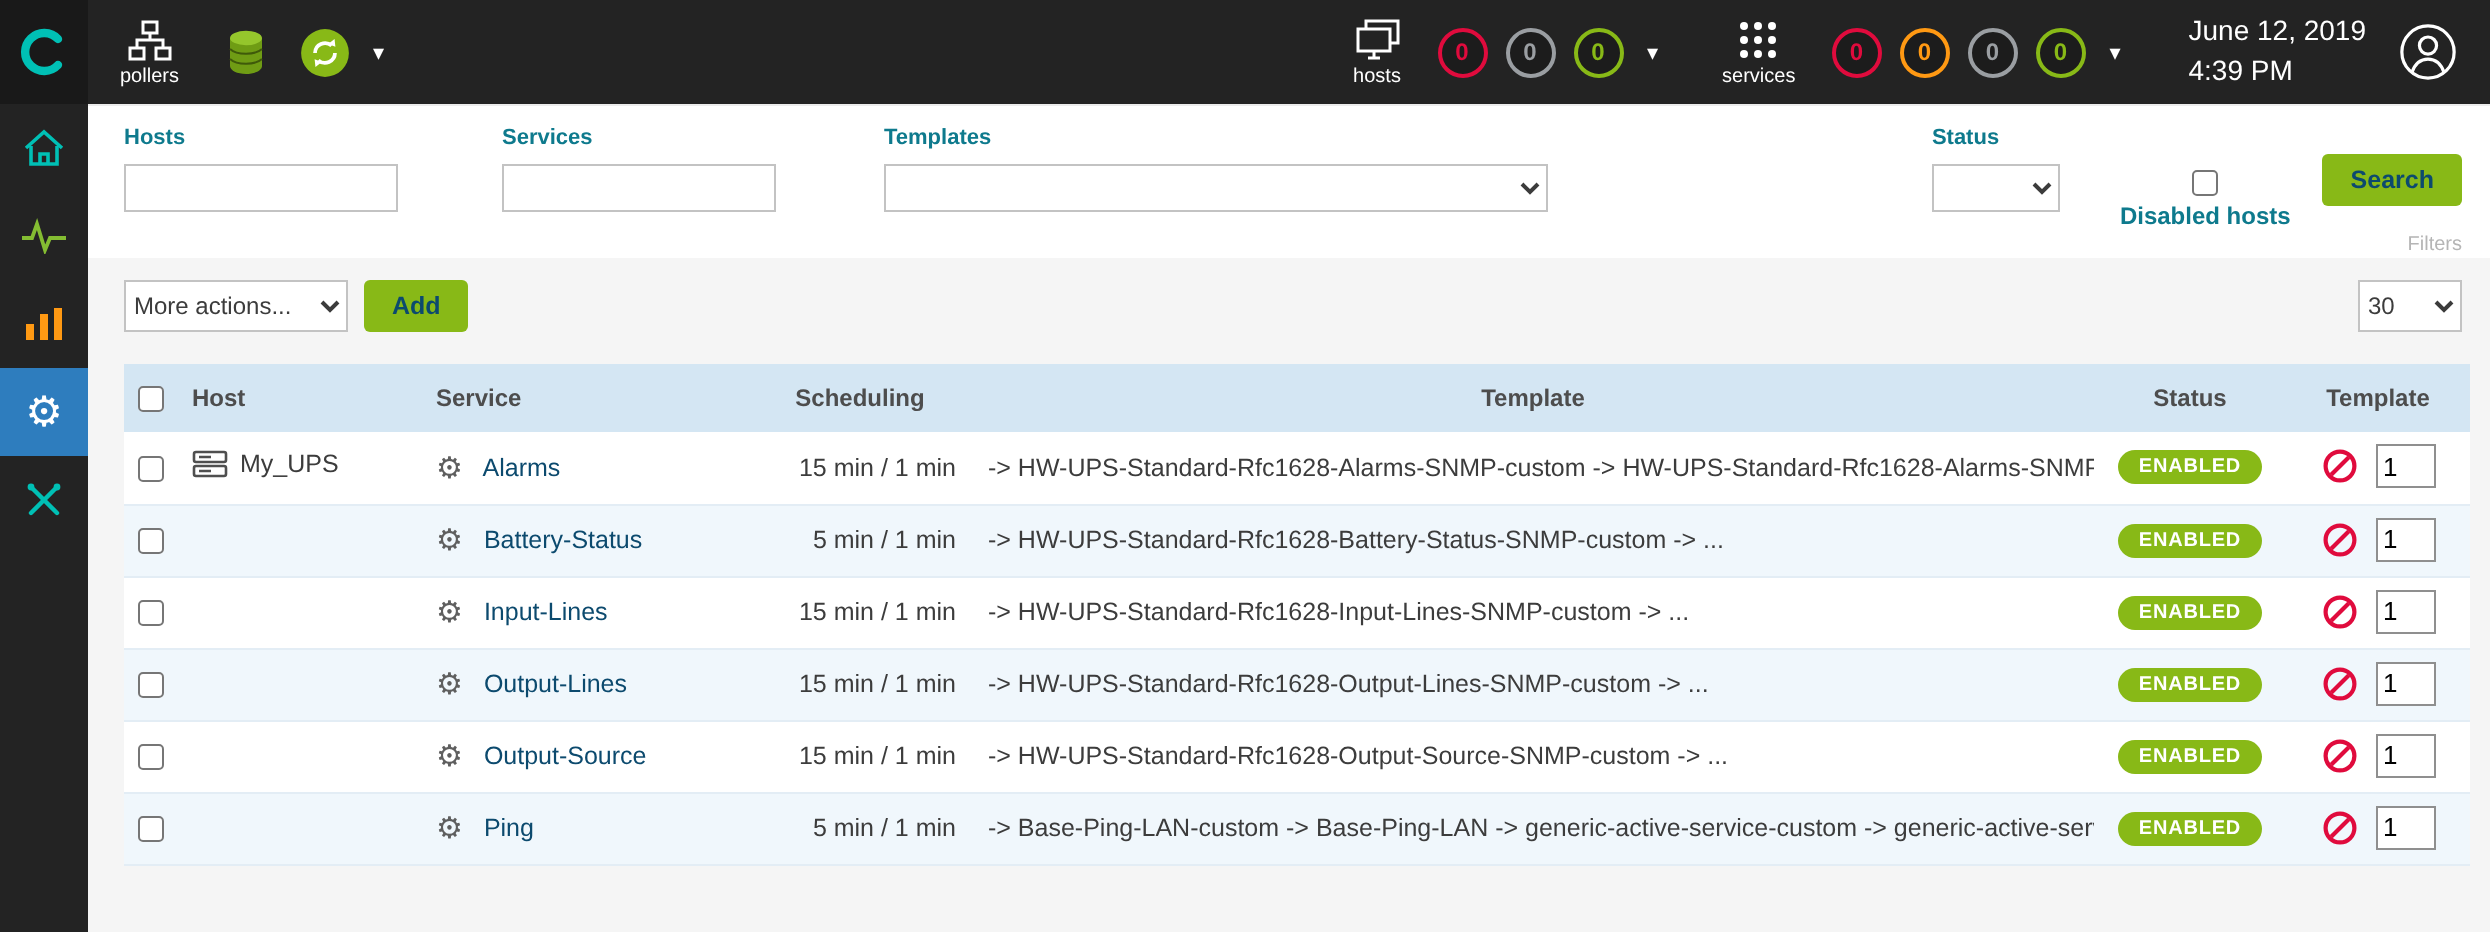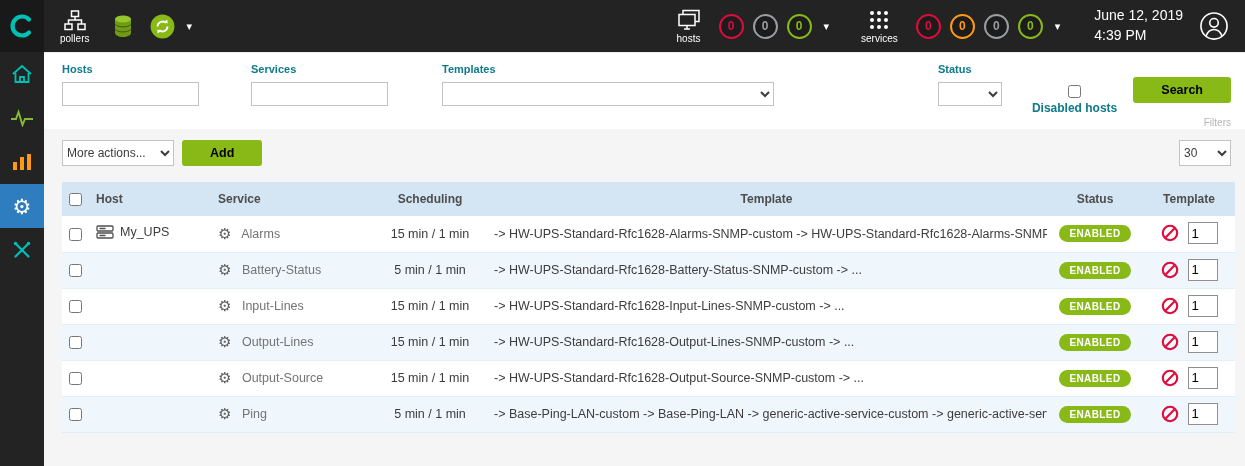--- a/index.html
+++ b/index.html
@@ -45,46 +45,46 @@
   .ftext { width:137px; height:24px; border:1px solid #c3c3c3; padding:2px 6px; font-size:12px; font-family:inherit; }
   select { font-family:inherit; font-size:12px; height:24px; border:1px solid #c3c3c3; background:#fff; color:#3c3c3c; }
   .sel-templates { width:332px; }
   .sel-status { width:64px; }
   .g-hosts { margin-right:52px; }
   .g-services { margin-right:54px; }
   .g-templates { margin-right:auto; }
   .g-status { margin-right:30px; }
   .g-disabled { align-items:center; gap:3px; margin-top:22px; margin-right:16px; }
   .dis-label { font-size:12px; font-weight:bold; color:#0e7a8d; }
-  .btn-green { background:#88b917; color:#000000; border:none; border-radius:3px; font-family:inherit;
-               font-size:12.5px; font-weight:bold; padding:6px 28px; cursor:pointer; }
+  .btn-green { background:#88b917; color:#0c4a6e; border:none; border-radius:3px; font-family:inherit;
+               font-size:12.5px; font-weight:bold; padding:6px 14px; cursor:pointer; }
   .btn-search { margin-top:14px; }
   .filters-caption { position:absolute; right:14px; bottom:1px; font-size:10px; color:#b5b5b5; cursor:pointer; }
 
   
   .actions-row { display:flex; align-items:center; padding:11px 14px 10px 18px; gap:8px; }
   .sel-more { width:112px; height:26px; }
   .sel-pagesize { width:52px; height:26px; margin-left:auto; }
 
   
   .table-wrap { margin:6px 10px 0 18px; background:#fff; }
   table { border-collapse:collapse; width:100%; table-layout:fixed; }
   th { background:#d4e6f3; color:#4d4d4d; font-size:12px; font-weight:bold; padding:10px 8px; text-align:left; }
   td { font-size:12.5px; padding:0 8px; height:36px; border-bottom:1px solid #e3edf5; white-space:nowrap; overflow:hidden; }
   tbody tr:nth-child(even) { background:#f0f7fc; }
   .c-check { width:26px; text-align:center; padding:0 4px; }
   .c-host { width:122px; }
   .c-service { width:164px; }
-  .c-sched { width:112px; text-align:center; }
+  .c-sched { width:112px; text-align:right; }
   .c-status { width:96px; text-align:center; }
   .c-options { width:92px; text-align:center; }
   th.c-sched, th.c-template, th.c-status, th.c-options { text-align:center; }
   .host-cell { display:inline-flex; align-items:center; gap:6px; }
   .gear { color:#5f5f5f; font-size:15px; margin-right:7px; vertical-align:-1px; }
-  .svc-link { color:#737373; text-decoration:none; cursor:pointer; }
+  .svc-link { color:#0c4a6e; text-decoration:none; cursor:pointer; }
   .badge { background:#88b917; color:#fff; font-size:10px; font-weight:bold; letter-spacing:.4px;
            padding:3px 10px; border-radius:9px; display:inline-block; }
   .opt-wrap { display:inline-flex; align-items:center; gap:9px; }
   .no-entry { display:flex; cursor:pointer; }
   .opt-input { width:30px; height:22px; border:1px solid #8f8f8f; font-size:13px; font-family:inherit; padding:1px 3px; }
   input[type="checkbox"] { width:13px; height:13px; margin:0; vertical-align:middle; }
 </style>
 </head>
 <body>
 

